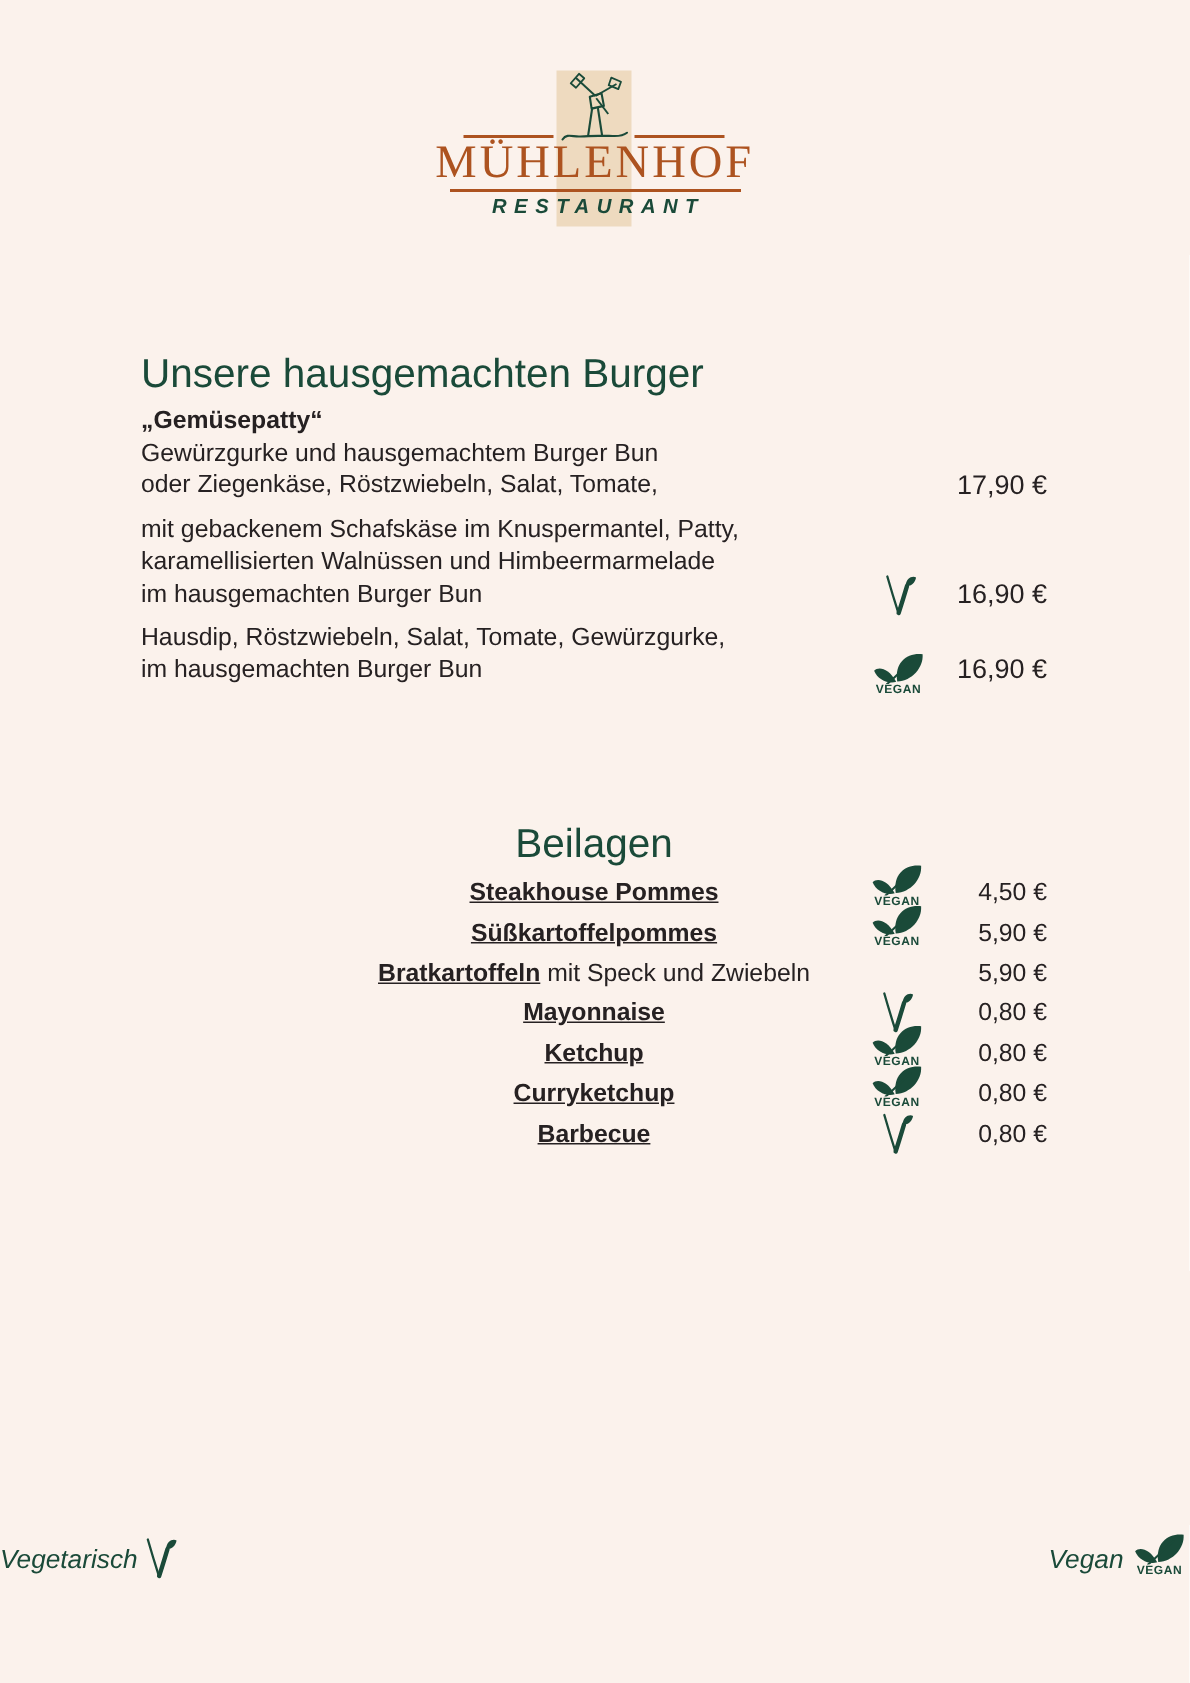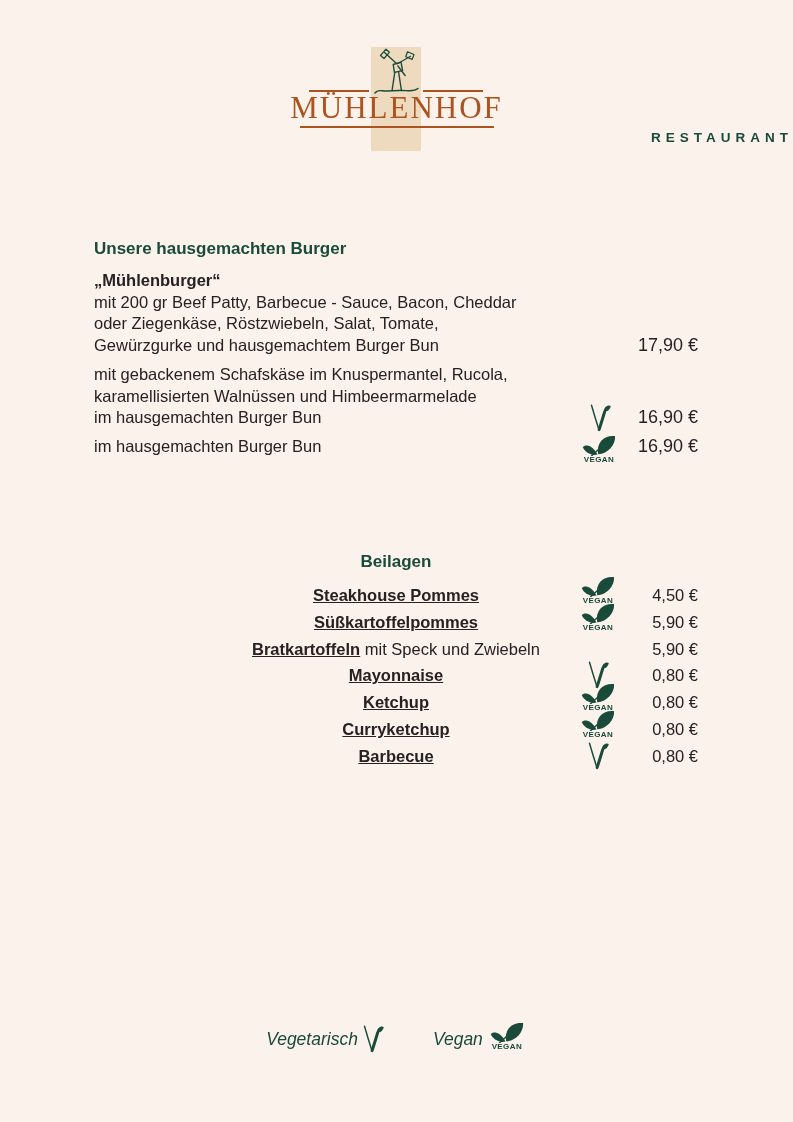--- a/index.html
+++ b/index.html
@@ -23,29 +23,29 @@
   .logo-rule{position:absolute;top:90px;height:2px;background:var(--rust);}
   .logo-rule.left{left:309px;width:60px;}
   .logo-rule.right{left:423px;width:60px;}
   .logo-word{
     position:absolute;left:0;right:0;top:92px;text-align:center;
     font-family:"Liberation Serif",serif;font-size:31px;line-height:32px;
     color:var(--rust);letter-spacing:2px;font-weight:500;
   }
   .logo-underline{position:absolute;top:126px;left:calc(50% - 97px);width:194px;height:2px;background:var(--rust);}
   .logo-sub{
-    position:absolute;left:0;right:0;top:130px;text-align:right;
-    font-size:13.5px;font-weight:bold;color:var(--green);letter-spacing:5px;text-indent:5px;
+    position:absolute;left:0;right:0;top:130px;text-align:center;
+    font-size:13.5px;font-weight:bold;color:var(--green);letter-spacing:5px;text-indent:5px;font-style:italic;
   }
 
   
   .section{position:absolute;left:94px;width:604px;}
   #burgers-section{top:236px;}
   #sides-section{top:549px;text-align:center;}
-  h2{font-size:17px;line-height:26px;color:var(--green);font-weight:bold;margin-bottom:7px;}
+  h2{font-size:27px;line-height:26px;color:var(--green);font-weight:normal;margin-bottom:7px;}
 
   .burger-item{position:relative;margin-bottom:8px;}
   .burger-name{font-size:16.5px;line-height:23px;font-weight:bold;}
   .burger-desc{font-size:16.5px;line-height:21.4px;}
   .burger-price{
     position:absolute;right:0;bottom:0;font-size:18px;line-height:21.4px;
   }
   .burger-item .veg-icon{position:absolute;right:86px;bottom:-5px;}
   .burger-item .vegan-badge{position:absolute;right:79px;bottom:-6px;}
 
@@ -61,21 +61,21 @@
   .vegan-badge{display:inline-flex;flex-direction:column;align-items:center;width:40px;}
   .vegan-badge svg{display:block;width:34px;height:22px;}
   .vegan-word{
     font-size:8px;font-weight:bold;color:var(--green);letter-spacing:0.4px;
     line-height:9px;margin-top:-1px;
   }
 
   
   #legend{
     position:absolute;left:0;right:0;top:1008px;height:44px;
-    display:flex;justify-content:center;align-items:flex-end;gap:48px;
+    display:flex;justify-content:space-between;align-items:flex-end;gap:48px;
   }
   .legend-group{display:flex;align-items:flex-end;gap:4px;}
   .legend-label{
     font-style:italic;font-size:17.5px;color:var(--green);line-height:22px;padding-bottom:2px;
   }
   .legend-group .veg-icon{margin-bottom:-2px;}
   .legend-group .vegan-badge{margin-bottom:1px;}
 </style>
 </head>
 <body>
@@ -117,45 +117,45 @@
     <div class="logo-rule right"></div>
     <div class="logo-word">MÜHLENHOF</div>
     <div class="logo-underline"></div>
     <div class="logo-sub">RESTAURANT</div>
   </header>
 
   <section class="section" id="burgers-section">
     <h2>Unsere hausgemachten Burger</h2>
 
     <div class="burger-item">
-      <div class="burger-name">„Mühlenburger“</div>
+      <div class="burger-name">„Gemüsepatty“</div>
       <div class="burger-desc">
-        <div>mit 200 gr Beef Patty, Barbecue - Sauce, Bacon, Cheddar</div>
+        <div>Gewürzgurke und hausgemachtem Burger Bun</div>
         <div>oder Ziegenkäse, Röstzwiebeln, Salat, Tomate,</div>
-        <div>Gewürzgurke und hausgemachtem Burger Bun</div>
       </div>
       <div class="burger-price">17,90 €</div>
     </div>
 
     <div class="burger-item">
       <div class="burger-desc">
-        <div>mit gebackenem Schafskäse im Knuspermantel, Rucola,</div>
+        <div>mit gebackenem Schafskäse im Knuspermantel, Patty,</div>
         <div>karamellisierten Walnüssen und Himbeermarmelade</div>
         <div>im hausgemachten Burger Bun</div>
       </div>
       <span class="veg-icon">
         <svg viewBox="0 0 36 44">
             <use href="#sym-veg-v"></use>
           </svg>
       </span>
       <div class="burger-price">16,90 €</div>
     </div>
 
     <div class="burger-item">
       <div class="burger-desc">
+        <div>Hausdip, Röstzwiebeln, Salat, Tomate, Gewürzgurke,</div>
         <div>im hausgemachten Burger Bun</div>
       </div>
       <span class="vegan-badge">
         <svg viewBox="0 0 40 26">
             <use href="#sym-vegan-leaves"></use>
           </svg>
         <span class="vegan-word">VEGAN</span>
       </span>
       <div class="burger-price">16,90 €</div>
     </div>

